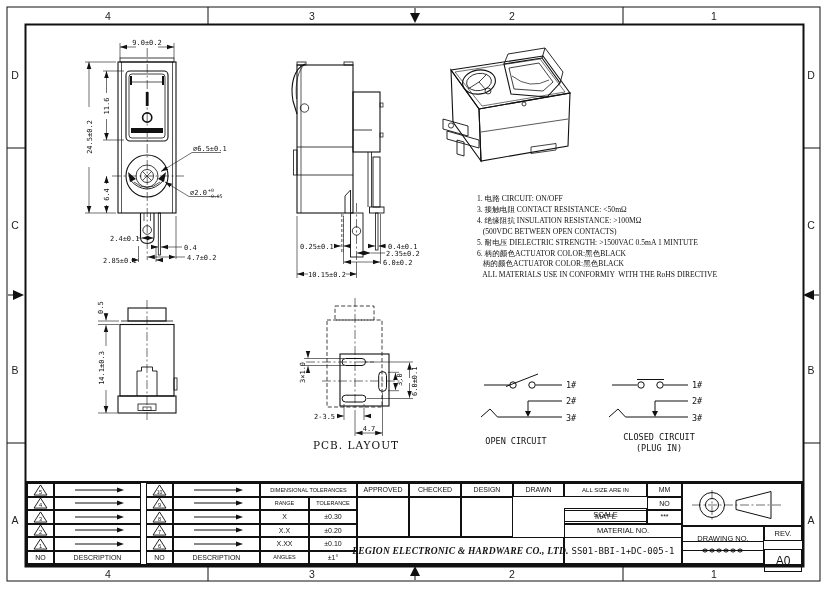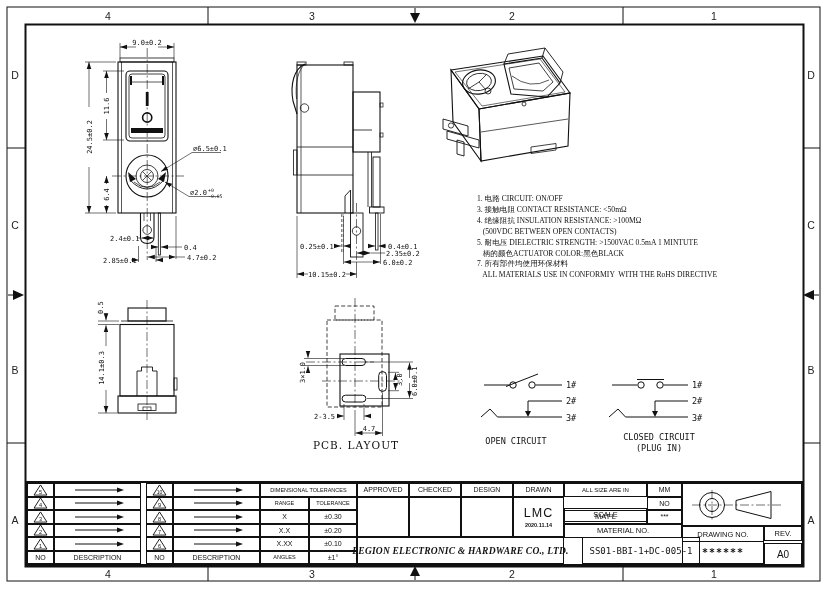--- a/index.html
+++ b/index.html
@@ -12,40 +12,40 @@
   .pcblabel{font-family:"DejaVu Serif",serif;font-size:10.5px;letter-spacing:1px;}
   .zone{font-family:"Liberation Sans",sans-serif;font-size:10.5px;fill:#222;}
   .dashed{stroke-dasharray:4 2.2;}
   .notes{position:absolute;left:477px;top:194px;width:330px;
          font-family:Liberation Serif, serif;font-size:7.6px;line-height:10.9px;color:#111;}
   .note-line{white-space:pre;}
   .tb{position:absolute;left:25px;top:481px;width:775px;height:81px;border:2px solid #111;}
   .c{position:absolute;border:1px solid #111;box-sizing:border-box;display:flex;
      align-items:center;justify-content:center;font-size:6.5px;color:#111;white-space:nowrap;}
   .f7{font-size:7px;} .f55{font-size:5.5px;} .f6{font-size:6px;} .f75{font-size:7.5px;}
-  .mono{font-family:"DejaVu Sans Mono",monospace;margin-left:18px;}
+  .mono{font-family:"DejaVu Sans Mono",monospace;}
   .company{font-family:"Liberation Serif",serif;font-weight:bold;font-style:italic;font-size:9.5px;letter-spacing:.2px;}
   .lmcbox{flex-direction:column;justify-content:center;gap:2px;}
   .lmc{font-size:12.5px;letter-spacing:1px;}
   .lmcdate{font-size:5.5px;font-weight:bold;}
   .stars{font-family:"DejaVu Sans Mono",monospace;font-size:10px;font-weight:bold;letter-spacing:1px;}
 </style>
 </head>
 <body>
 
 <div id="page">
 
   <div class="notes">
     <div class="note-line">1. 电路 CIRCUIT: ON/OFF</div>
     <div class="note-line">3. 接触电阻 CONTACT RESISTANCE: &lt;50mΩ</div>
     <div class="note-line">4. 绝缘阻抗 INSULATION RESISTANCE: &gt;100MΩ</div>
     <div class="note-line">   (500VDC BETWEEN OPEN CONTACTS)</div>
     <div class="note-line">5. 耐电压 DIELECTRIC STRENGTH: &gt;1500VAC 0.5mA 1 MINTUTE</div>
+    <div class="note-line">6. 柄的颜色ACTUATOR COLOR:黑色BLACK</div>
     <div class="note-line">   柄的颜色ACTUATOR COLOR:黑色BLACK</div>
-    <div class="note-line">7. 所有部件均使用环保材料</div>
     <div class="note-line">   ALL MATERIALS USE IN CONFORMIY  WITH THE RoHS DIRECTIVE</div>
   </div>
 
   <div class="tb">
 
     <div class="c" style="left:0;top:0;width:27px;height:13.5px">
       <svg width="15" height="12" viewBox="0 0 16 13">
           <path d="M8,1 L15,12 H1 Z" fill="none" stroke="#111"></path>
           <text x="8" y="10.5" text-anchor="middle" font-size="6">5</text>
         </svg>
@@ -182,40 +182,36 @@
     <div class="c f55" style="left:233px;top:67.5px;width:49px;height:13.5px">ANGLES</div>
     <div class="c f7" style="left:282px;top:67.5px;width:48px;height:13.5px">±1°</div>
 
     <div class="c f7" style="left:330px;top:0;width:52px;height:13.5px">APPROVED</div>
     <div class="c f7" style="left:382px;top:0;width:52px;height:13.5px">CHECKED</div>
     <div class="c f7" style="left:434px;top:0;width:52px;height:13.5px">DESIGN</div>
     <div class="c f7" style="left:486px;top:0;width:51px;height:13.5px">DRAWN</div>
     <div class="c" style="left:330px;top:13.5px;width:52px;height:40.5px"></div>
     <div class="c" style="left:382px;top:13.5px;width:52px;height:40.5px"></div>
     <div class="c" style="left:434px;top:13.5px;width:52px;height:40.5px"></div>
-    <div class="c lmcbox" style="left:486px;top:13.5px;width:51px;height:40.5px">
-      <div class="lmc">LMC</div>
-      <div class="lmcdate">2020.11.14</div>
-    </div>
     <div class="c company" style="left:330px;top:54px;width:207px;height:27px">LEGION ELECTRONIC &amp; HARDWARE CO., LTD.</div>
 
     <div class="c f6" style="left:537px;top:0;width:83px;height:13.5px">ALL SIZE ARE IN</div>
     <div class="c f7" style="left:620px;top:0;width:35px;height:13.5px">MM</div>
     <div class="c f75" style="left:537px;top:25px;width:83px;height:13.5px">SCALE</div>
     <div class="c f7" style="left:620px;top:13.5px;width:35px;height:13.5px">NO</div>
     <div class="c f75" style="left:537px;top:27px;width:83px;height:13.5px">MAT'L</div>
     <div class="c f7" style="left:620px;top:27px;width:35px;height:13.5px">***</div>
     <div class="c f75" style="left:537px;top:40.5px;width:118px;height:14px">MATERIAL NO.</div>
     <div class="c mono" style="left:537px;top:54px;width:118px;height:27px;font-size:9px">SS01-BBI-1+DC-005-1</div>
 
     <div class="c" style="left:655px;top:0;width:120px;height:43px"></div>
-    <div class="c f75" style="left:655px;top:43px;width:82px;height:16px">DRAWING NO.</div>
+    <div class="c f75" style="left:655px;top:43px;width:82px;height:25px">DRAWING NO.</div>
     <div class="c f75" style="left:737px;top:43px;width:38px;height:15px">REV.</div>
     <div class="c stars" style="left:655px;top:58px;width:82px;height:23px">******</div>
-    <div class="c" style="left:737px;top:60px;width:38px;height:23px;font-size:10px">A0</div>
+    <div class="c" style="left:737px;top:66px;width:38px;height:23px;font-size:12px">A0</div>
   </div>
 
   <svg width="831" height="589" viewBox="0 0 831 589" style="position:absolute;left:0;top:0;pointer-events:none">
     <defs>
       <marker id="ar" markerUnits="userSpaceOnUse" markerWidth="8" markerHeight="7" refX="7" refY="3.5" orient="auto">
         <path d="M0,1.2 L7,3.5 L0,5.8 Z" fill="#111"></path>
       </marker>
     </defs>
 
     <g fill="none" stroke="#111">

